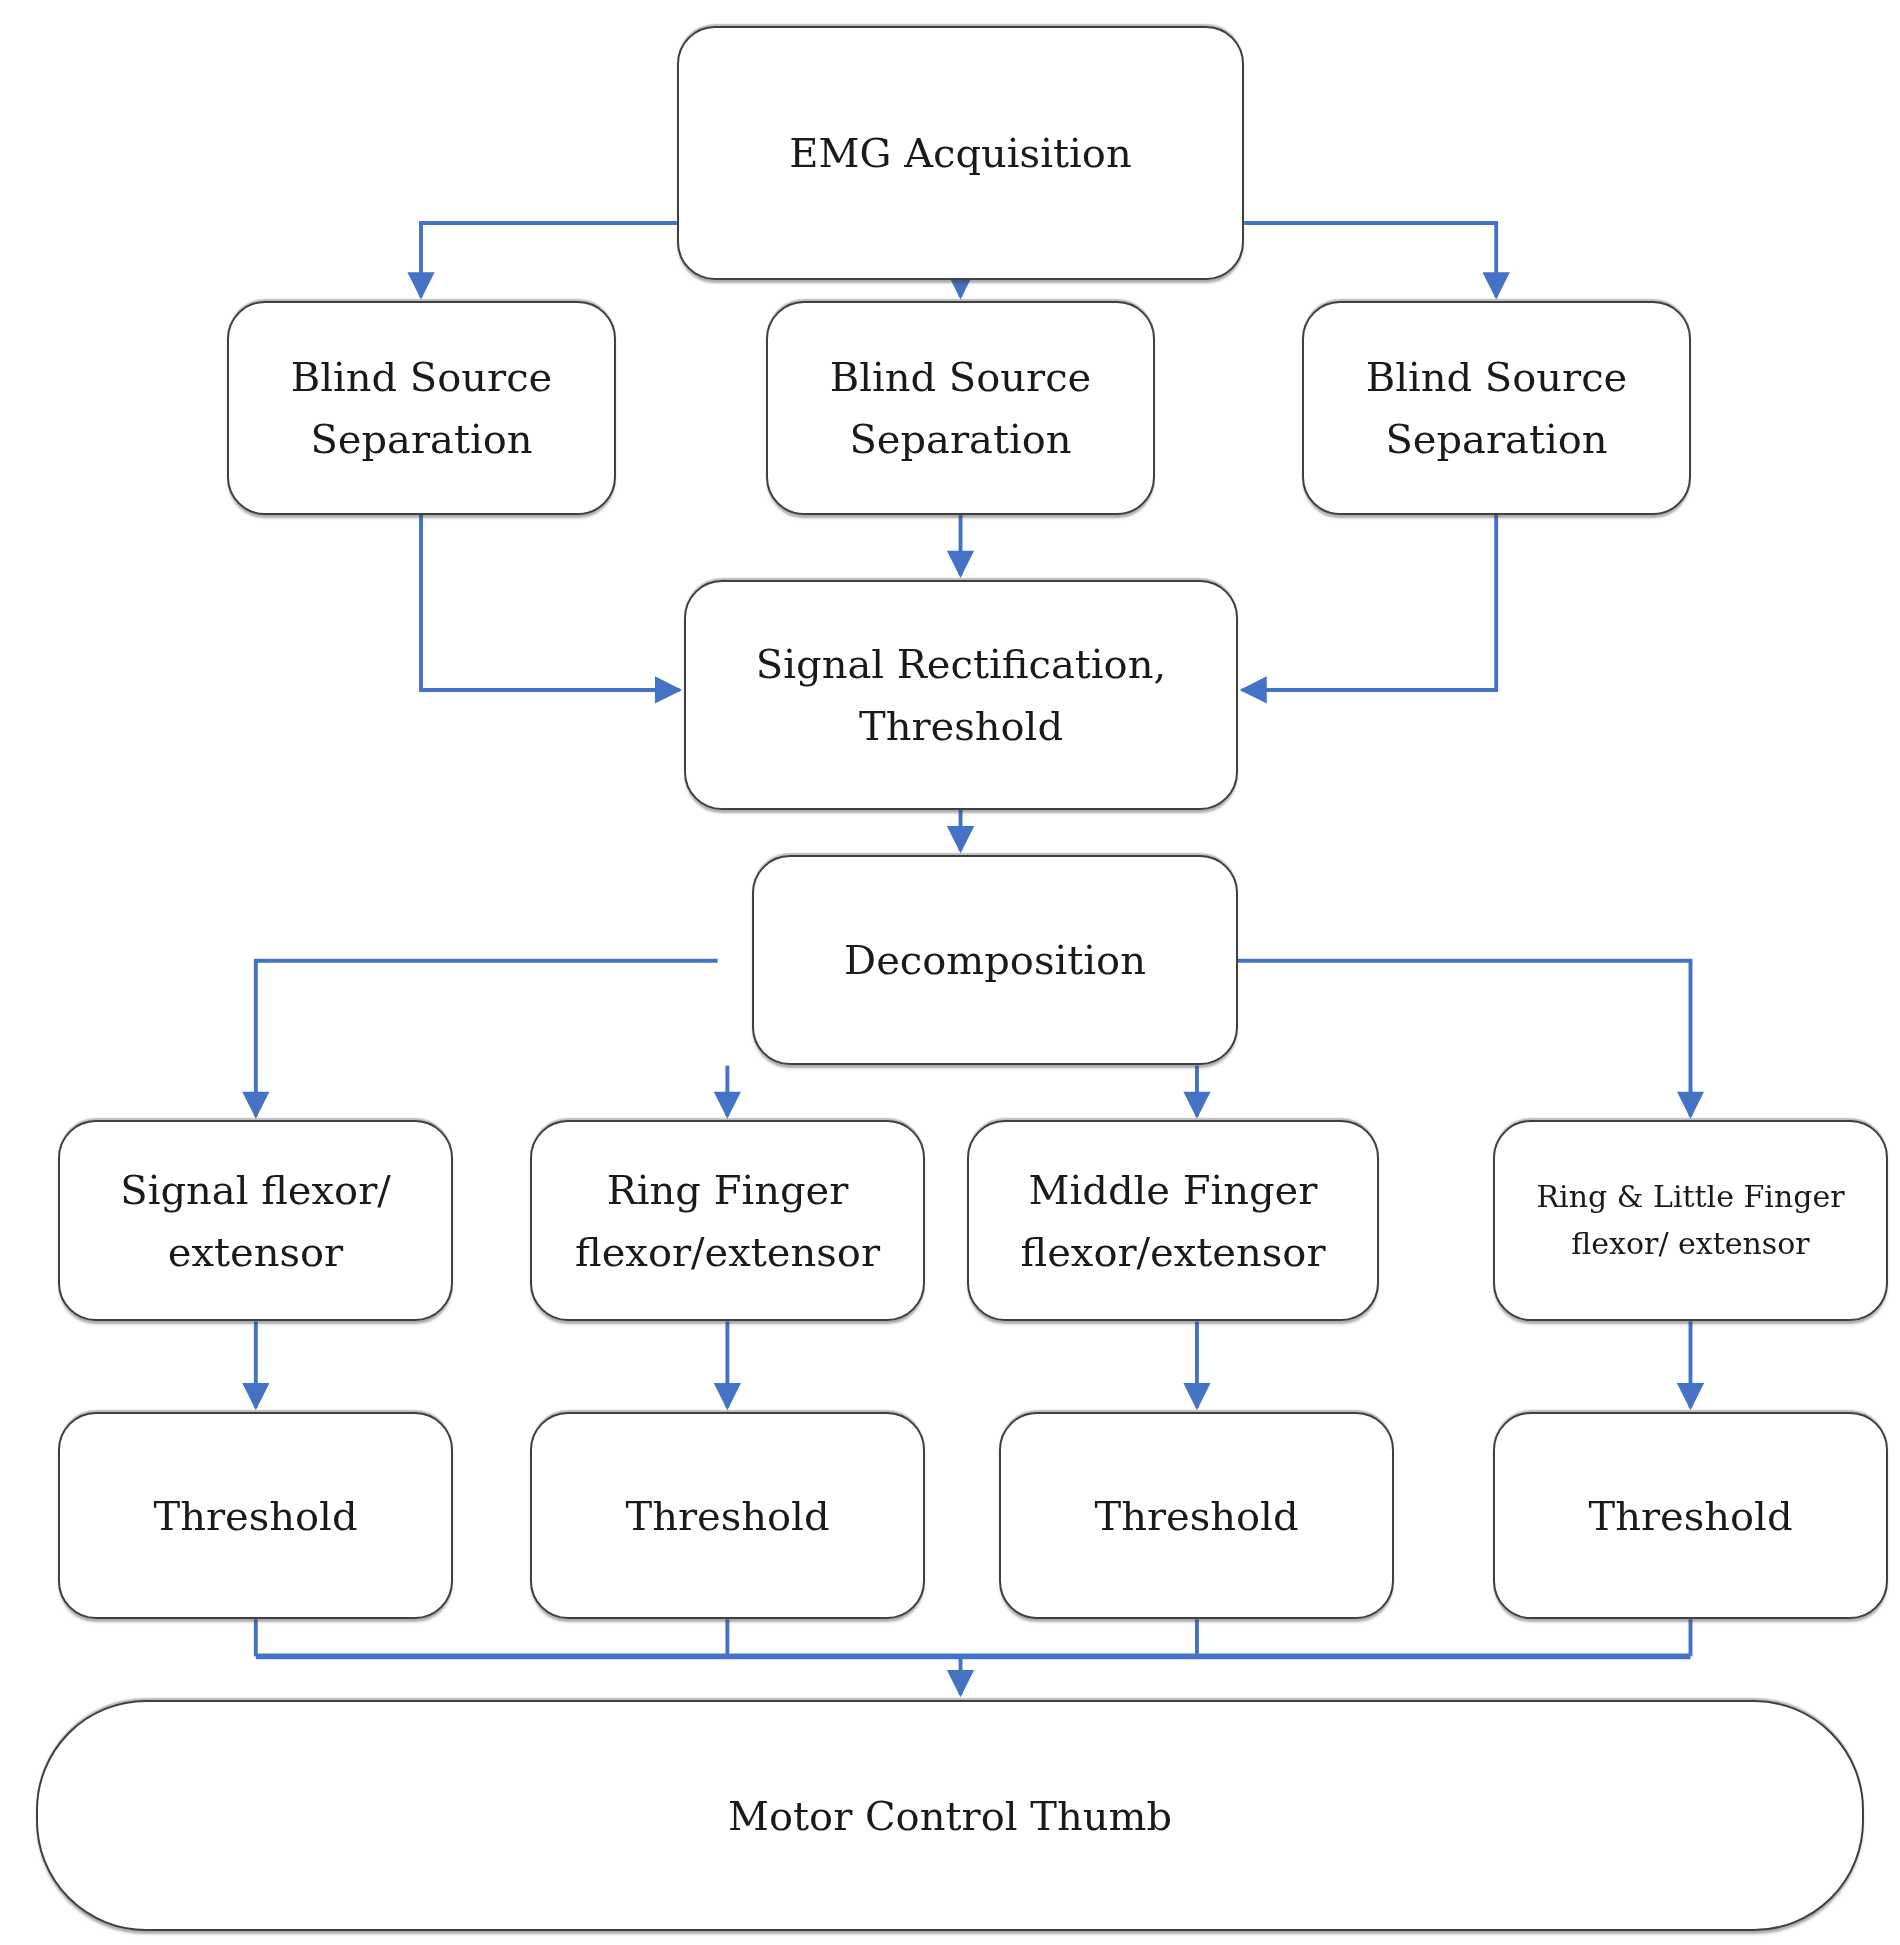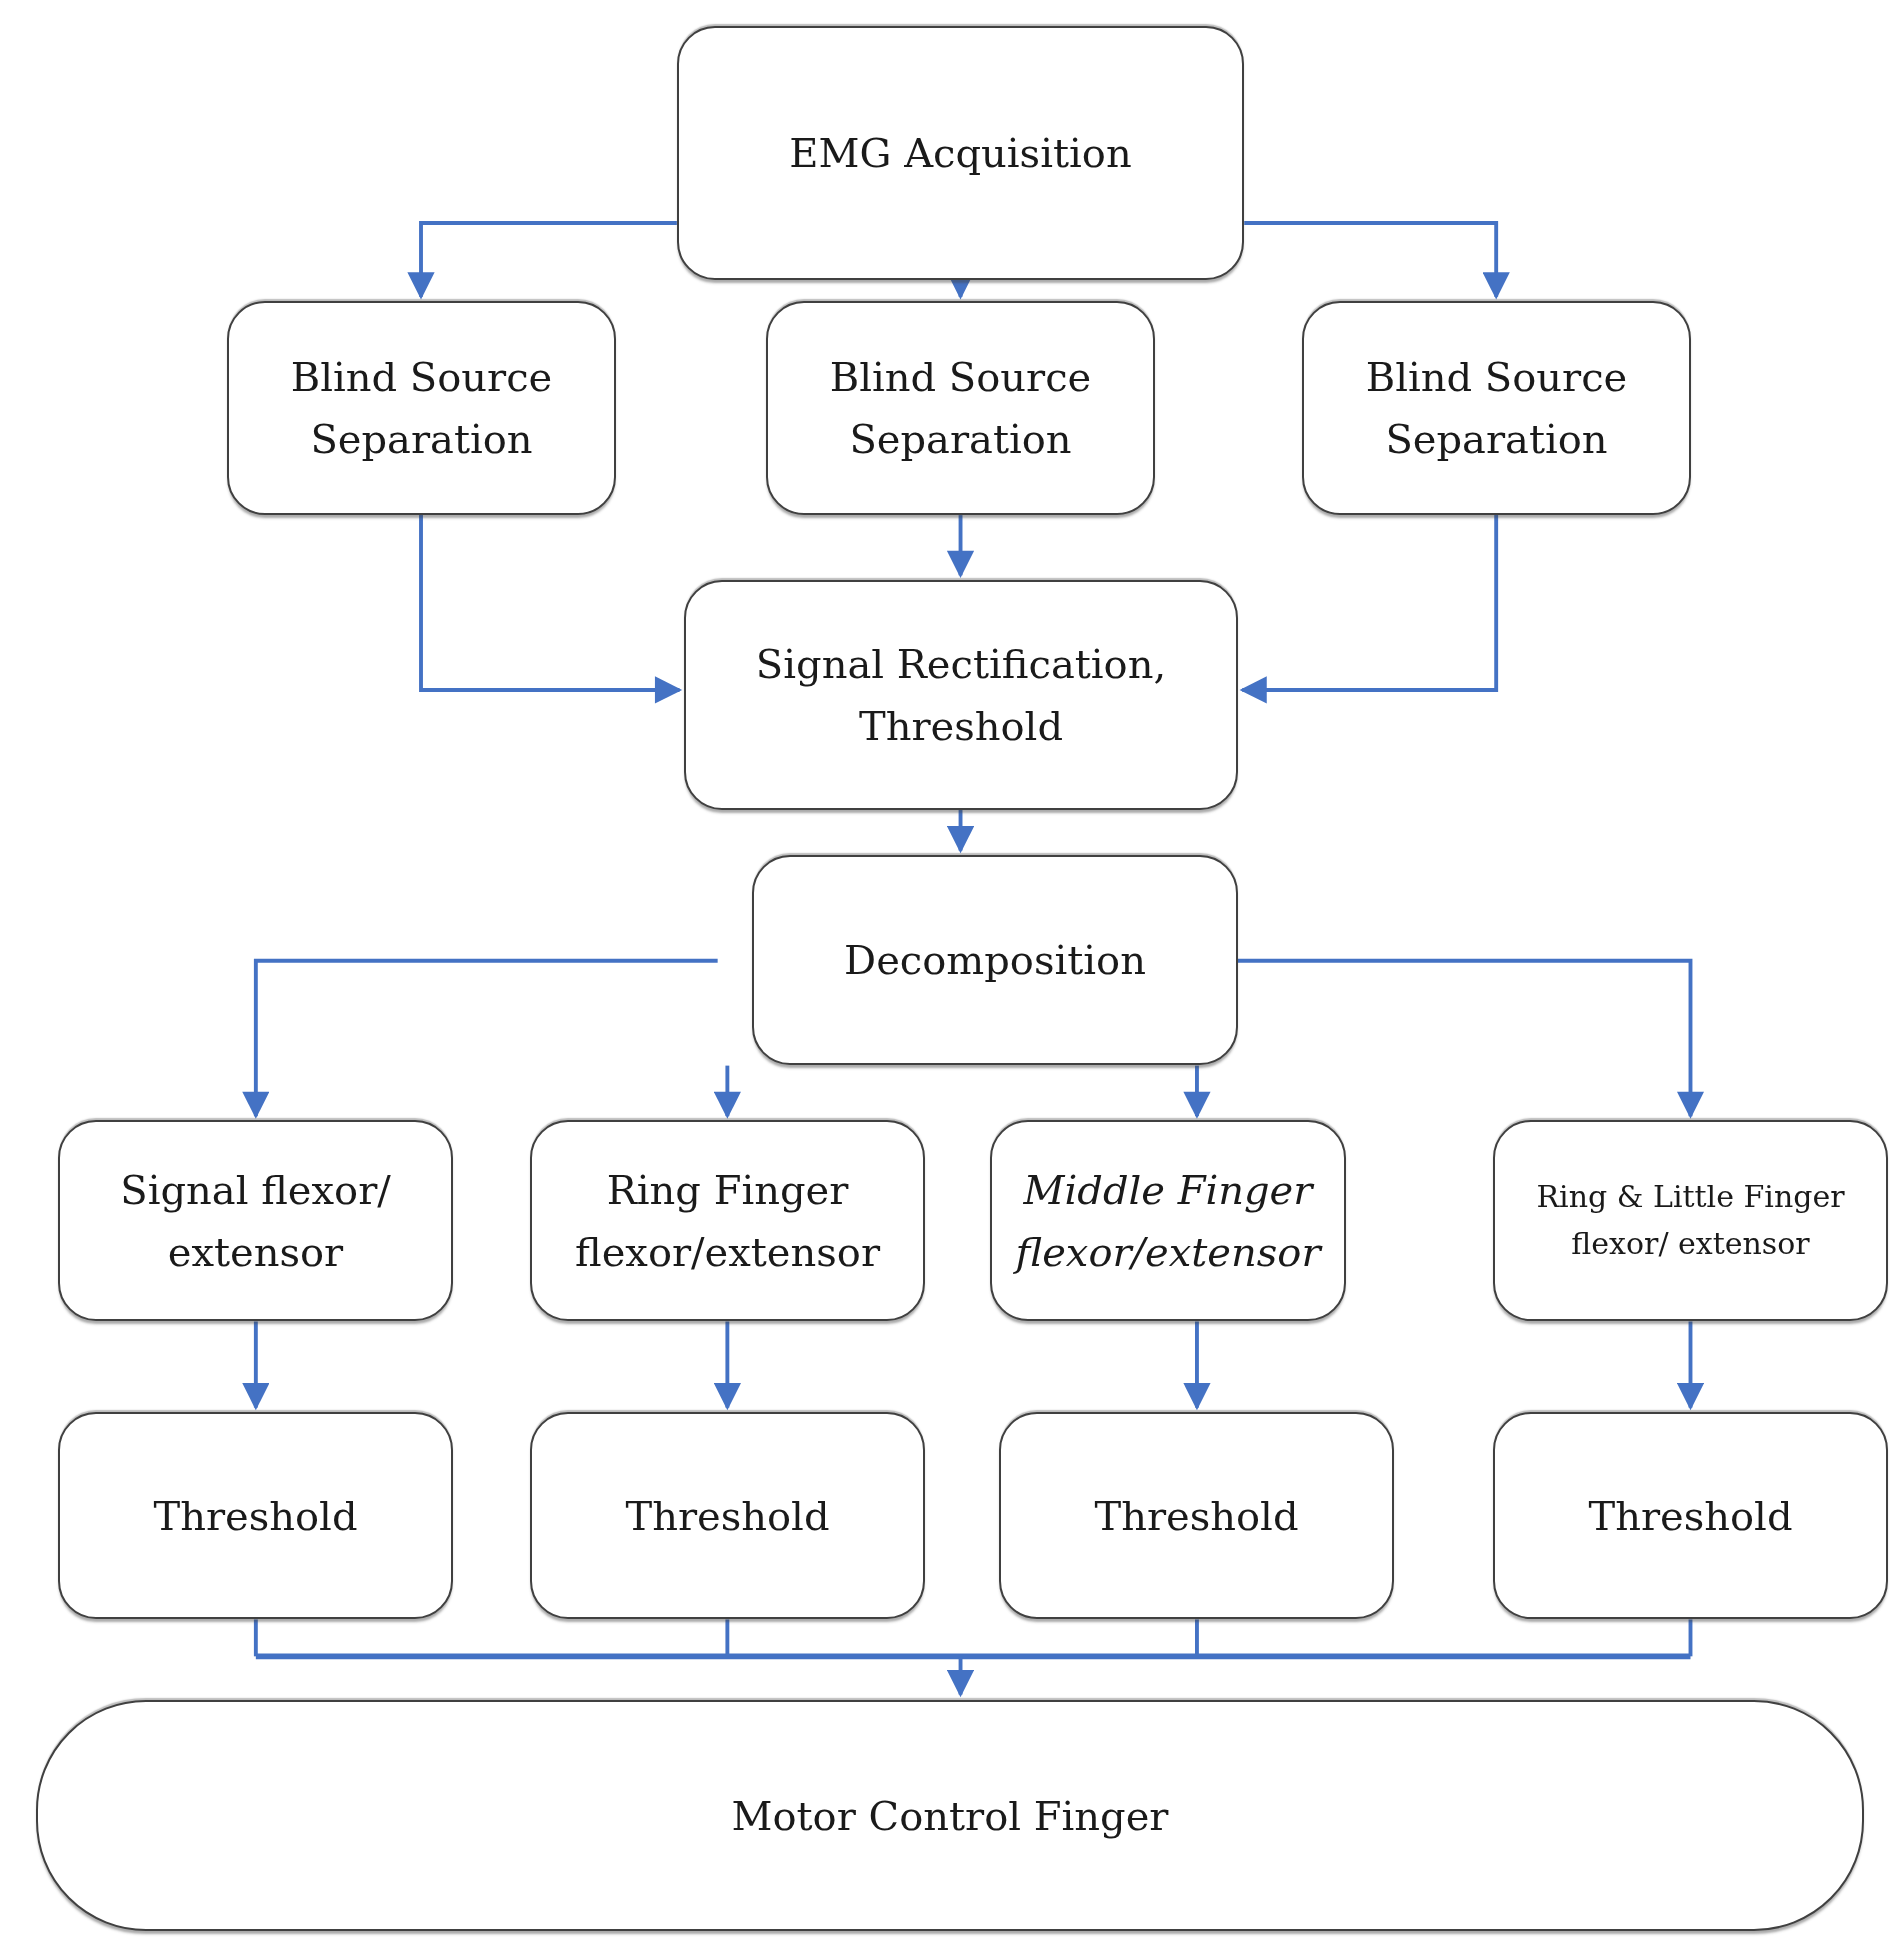--- a/index.html
+++ b/index.html
@@ -106,21 +106,21 @@
   </div>
 
   <div class="node" style="left:58px;top:1120px;width:395px;height:201px;">
     <span class="label">Signal flexor/ extensor</span>
   </div>
 
   <div class="node" style="left:530px;top:1120px;width:395px;height:201px;">
     <span class="label">Ring Finger flexor/extensor</span>
   </div>
 
-  <div class="node" style="left:990px;top:1120px;width:356px;height:201px;font-style:italic;">
+  <div class="node" style="left:967px;top:1120px;width:412px;height:201px;">
     <span class="label">Middle Finger flexor/extensor</span>
   </div>
 
   <div class="node" style="left:1493px;top:1120px;width:395px;height:201px;font-size:30px;padding:6.5px 19.4px;">
     <span class="label">Ring &amp; Little Finger flexor/ extensor</span>
   </div>
 
   <div class="node" style="left:58px;top:1412px;width:395px;height:207px;">
     <span class="label">Threshold</span>
   </div>
@@ -131,17 +131,17 @@
 
   <div class="node" style="left:999px;top:1412px;width:395px;height:207px;">
     <span class="label">Threshold</span>
   </div>
 
   <div class="node" style="left:1493px;top:1412px;width:395px;height:207px;">
     <span class="label">Threshold</span>
   </div>
 
   <div class="node big-radius" style="left:36px;top:1700px;width:1828px;height:231px;">
-    <span class="label">Motor Control Finger</span>
+    <span class="label">Motor Control Thumb</span>
   </div>
 
 </div>
 
 
 </body></html>

